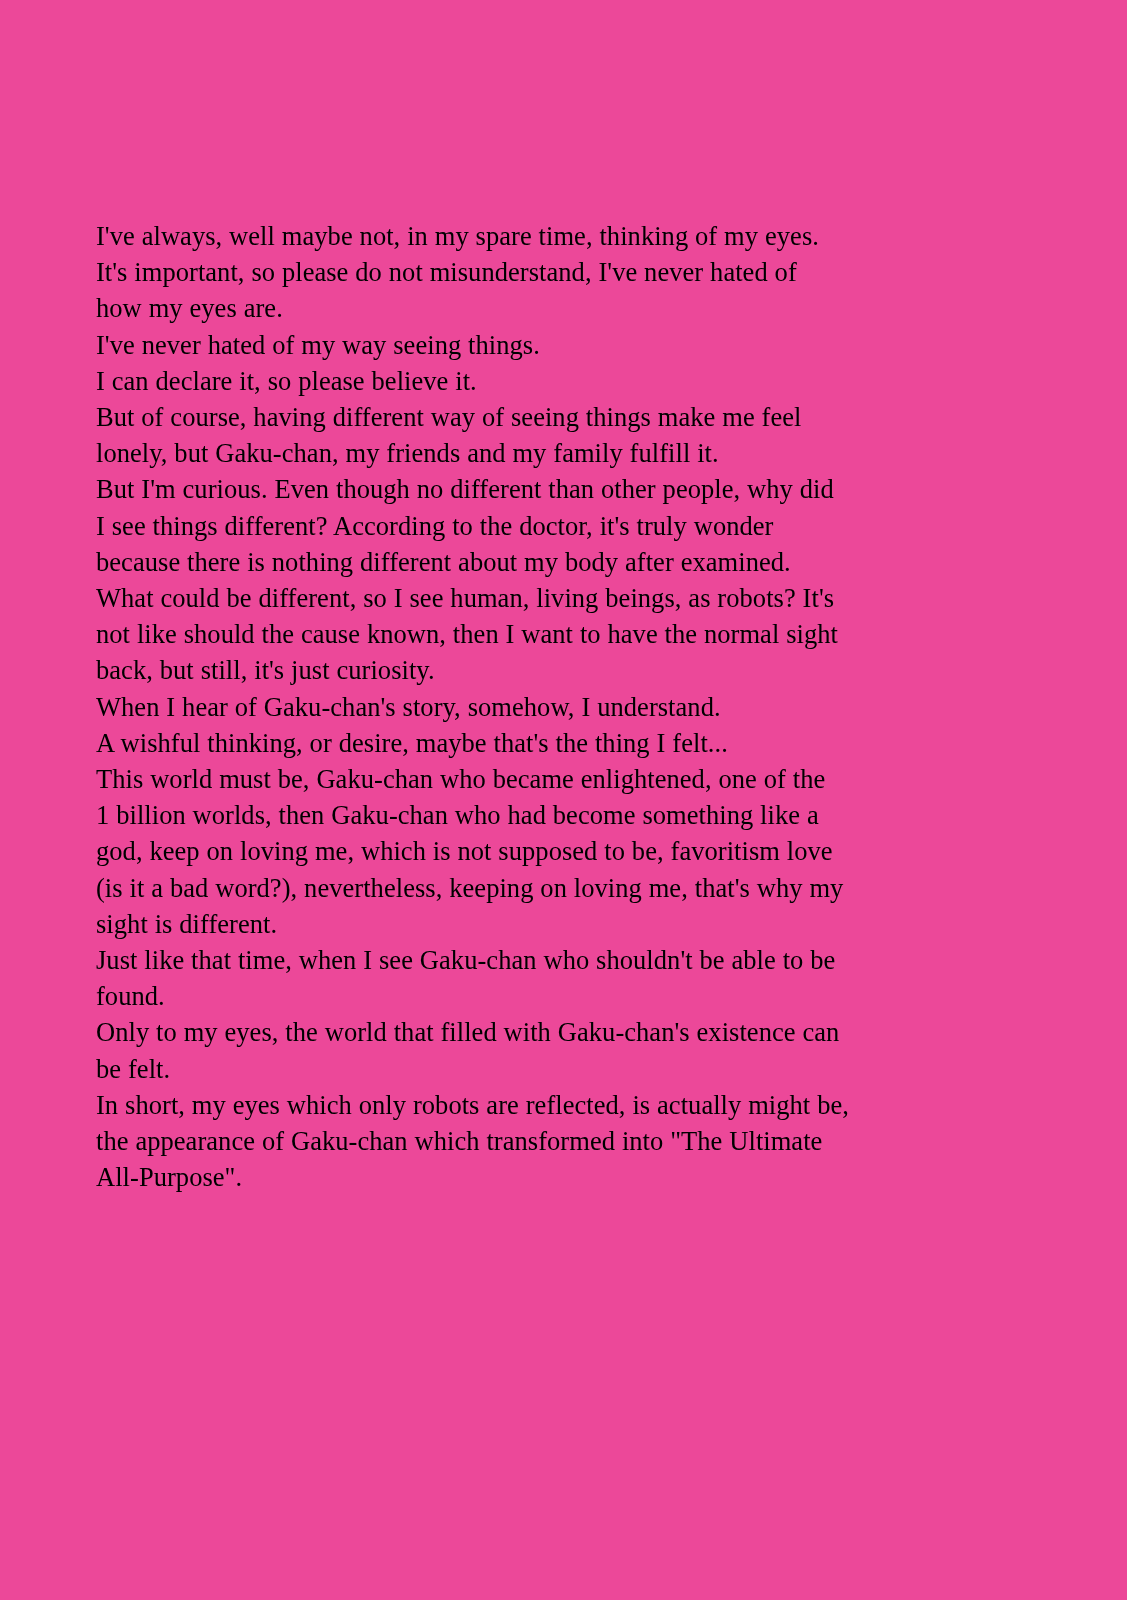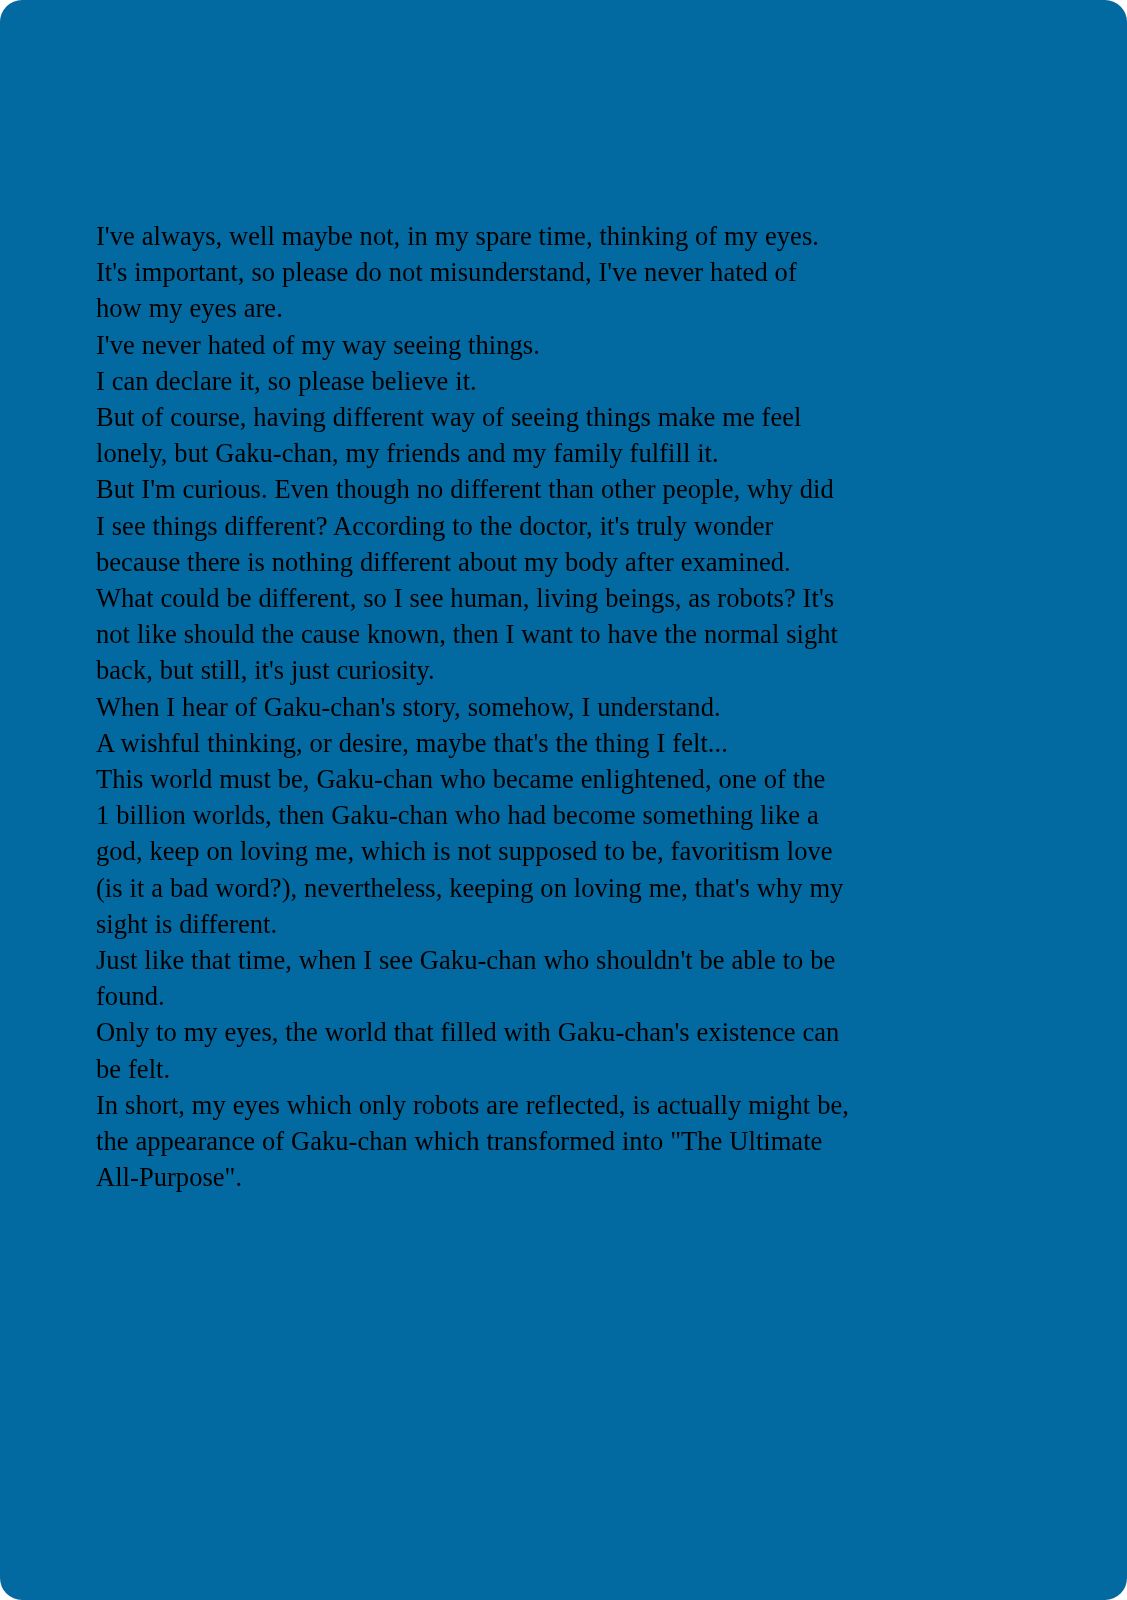--- a/index.html
+++ b/index.html
@@ -36,15 +36,15 @@
 
   .text-line {
     display: block;
     white-space: pre;
     min-height: 36.2px;
   }
 </style>
 </head>
 <body>
 
-<div class="page" style="background-color: #0369a1; border-radius: 22px;">
+<div class="page" style="background-color: #ec4899;">
   <div class="text-block" id="body-text" style="color: rgb(0, 0, 0);"><span class="text-line">I've always, well maybe not, in my spare time, thinking of my eyes.</span><span class="text-line">It's important, so please do not misunderstand, I've never hated of</span><span class="text-line">how my eyes are.</span><span class="text-line">I've never hated of my way seeing things.</span><span class="text-line">I can declare it, so please believe it.</span><span class="text-line">But of course, having different way of seeing things make me feel</span><span class="text-line">lonely, but Gaku-chan, my friends and my family fulfill it.</span><span class="text-line">But I'm curious. Even though no different than other people, why did</span><span class="text-line">I see things different? According to the doctor, it's truly wonder</span><span class="text-line">because there is nothing different about my body after examined.</span><span class="text-line">What could be different, so I see human, living beings, as robots? It's</span><span class="text-line">not like should the cause known, then I want to have the normal sight</span><span class="text-line">back, but still, it's just curiosity.</span><span class="text-line">When I hear of Gaku-chan's story, somehow, I understand.</span><span class="text-line">A wishful thinking, or desire, maybe that's the thing I felt...</span><span class="text-line">This world must be, Gaku-chan who became enlightened, one of the</span><span class="text-line">1 billion worlds, then Gaku-chan who had become something like a</span><span class="text-line">god, keep on loving me, which is not supposed to be, favoritism love</span><span class="text-line">(is it a bad word?), nevertheless, keeping on loving me, that's why my</span><span class="text-line">sight is different.</span><span class="text-line">Just like that time, when I see Gaku-chan who shouldn't be able to be</span><span class="text-line">found.</span><span class="text-line">Only to my eyes, the world that filled with Gaku-chan's existence can</span><span class="text-line">be felt.</span><span class="text-line">In short, my eyes which only robots are reflected, is actually might be,</span><span class="text-line">the appearance of Gaku-chan which transformed into "The Ultimate</span><span class="text-line">All-Purpose".</span></div>
 </div>
 
 </body></html>

